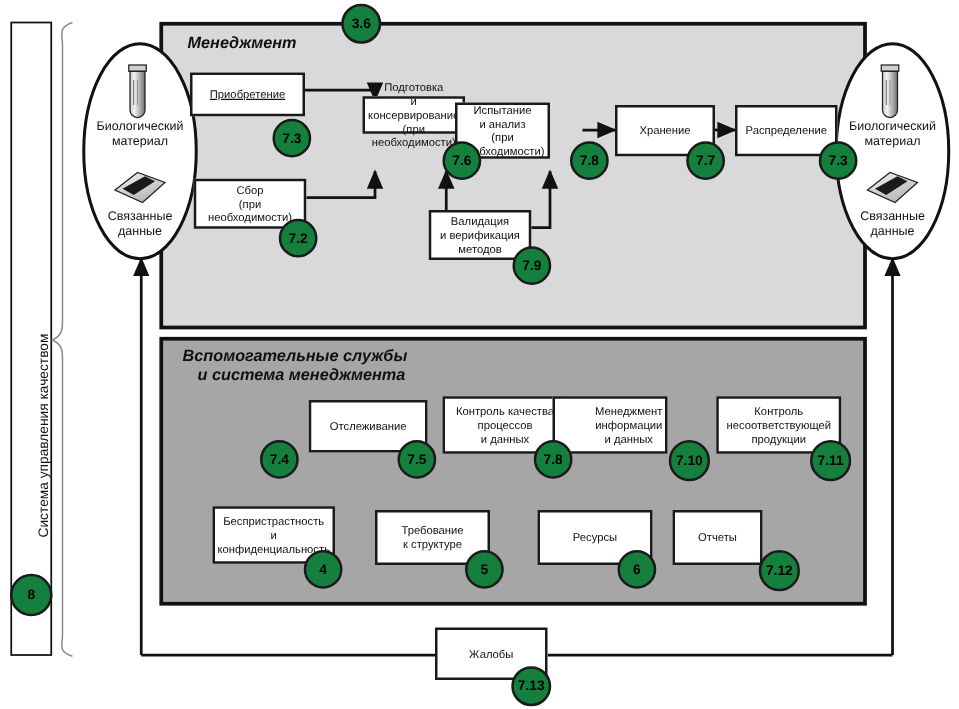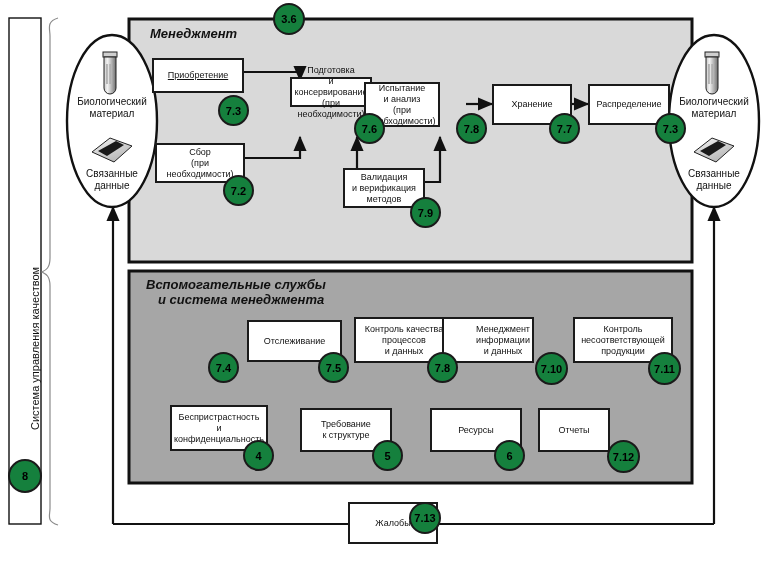--- a/index.html
+++ b/index.html
@@ -208,21 +208,21 @@
 
   <div class="bx" style="left:573px;top:317px;width:100px;height:46px;">
     <span>
         <div>Контроль</div>
         <div>несоответствующей</div>
         <div>продукции</div>
       </span>
     </div>
   <div class="circ" style="left:648px;top:352px;width:33px;height:33px;">7.11</div>
 
-  <div class="bx" style="left:170px;top:405px;width:98px;height:46px;">
+  <div class="bx" style="left:170px;top:405px;width:98px;height:46px;justify-content:flex-end;">
     <span>
         <div>Беспристрастность</div>
         <div>и</div>
         <div>конфиденциальность</div>
       </span>
     </div>
   <div class="circ" style="left:243px;top:440px;width:31px;height:31px;">4</div>
 
   <div class="bx" style="left:300px;top:408px;width:92px;height:44px;">
     <span>
@@ -238,15 +238,15 @@
   <div class="circ" style="left:494px;top:440px;width:31px;height:31px;">6</div>
 
   <div class="bx" style="left:538px;top:408px;width:72px;height:44px;">
     <span>Отчеты</span>
     </div>
   <div class="circ" style="left:607px;top:440px;width:33px;height:33px;">7.12</div>
 
   <div class="bx" style="left:348px;top:502px;width:90px;height:42px;">
     <span>Жалобы</span>
     </div>
-  <div class="circ" style="left:409px;top:502px;width:32px;height:32px;">7.13</div>
+  <div class="circ" style="left:409px;top:533px;width:32px;height:32px;">7.13</div>
 
 </div>
 
 </body></html>

